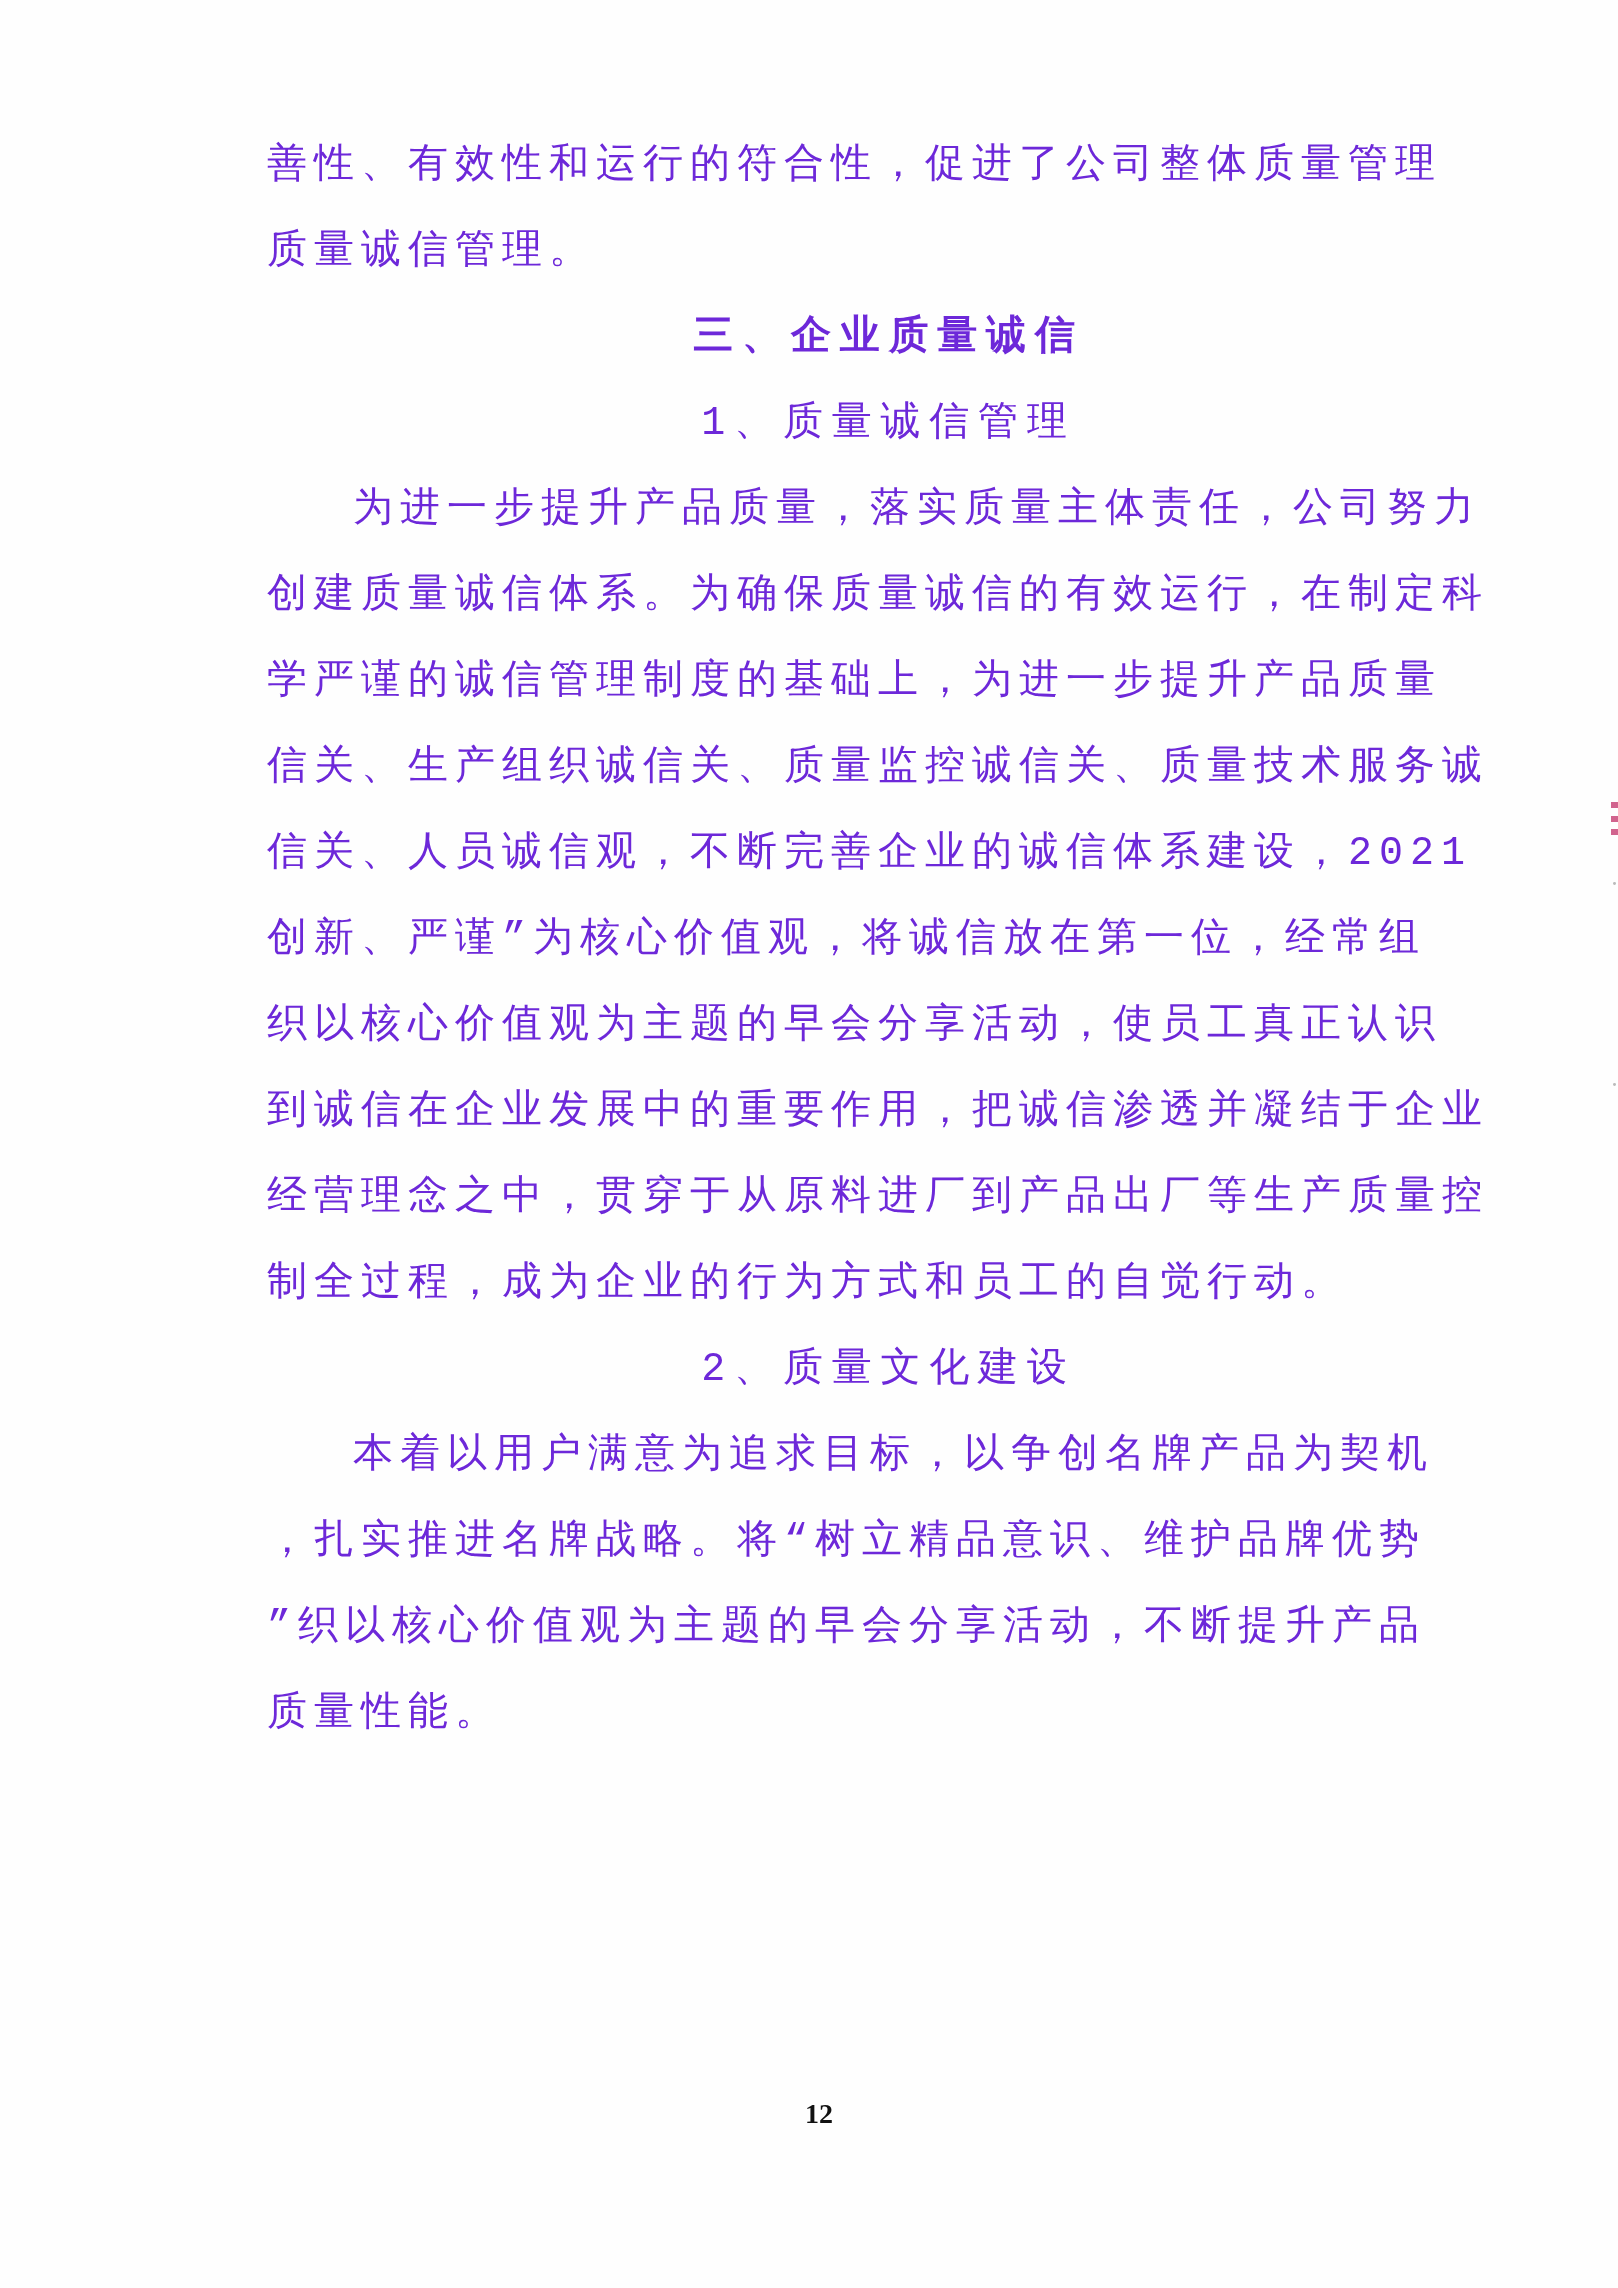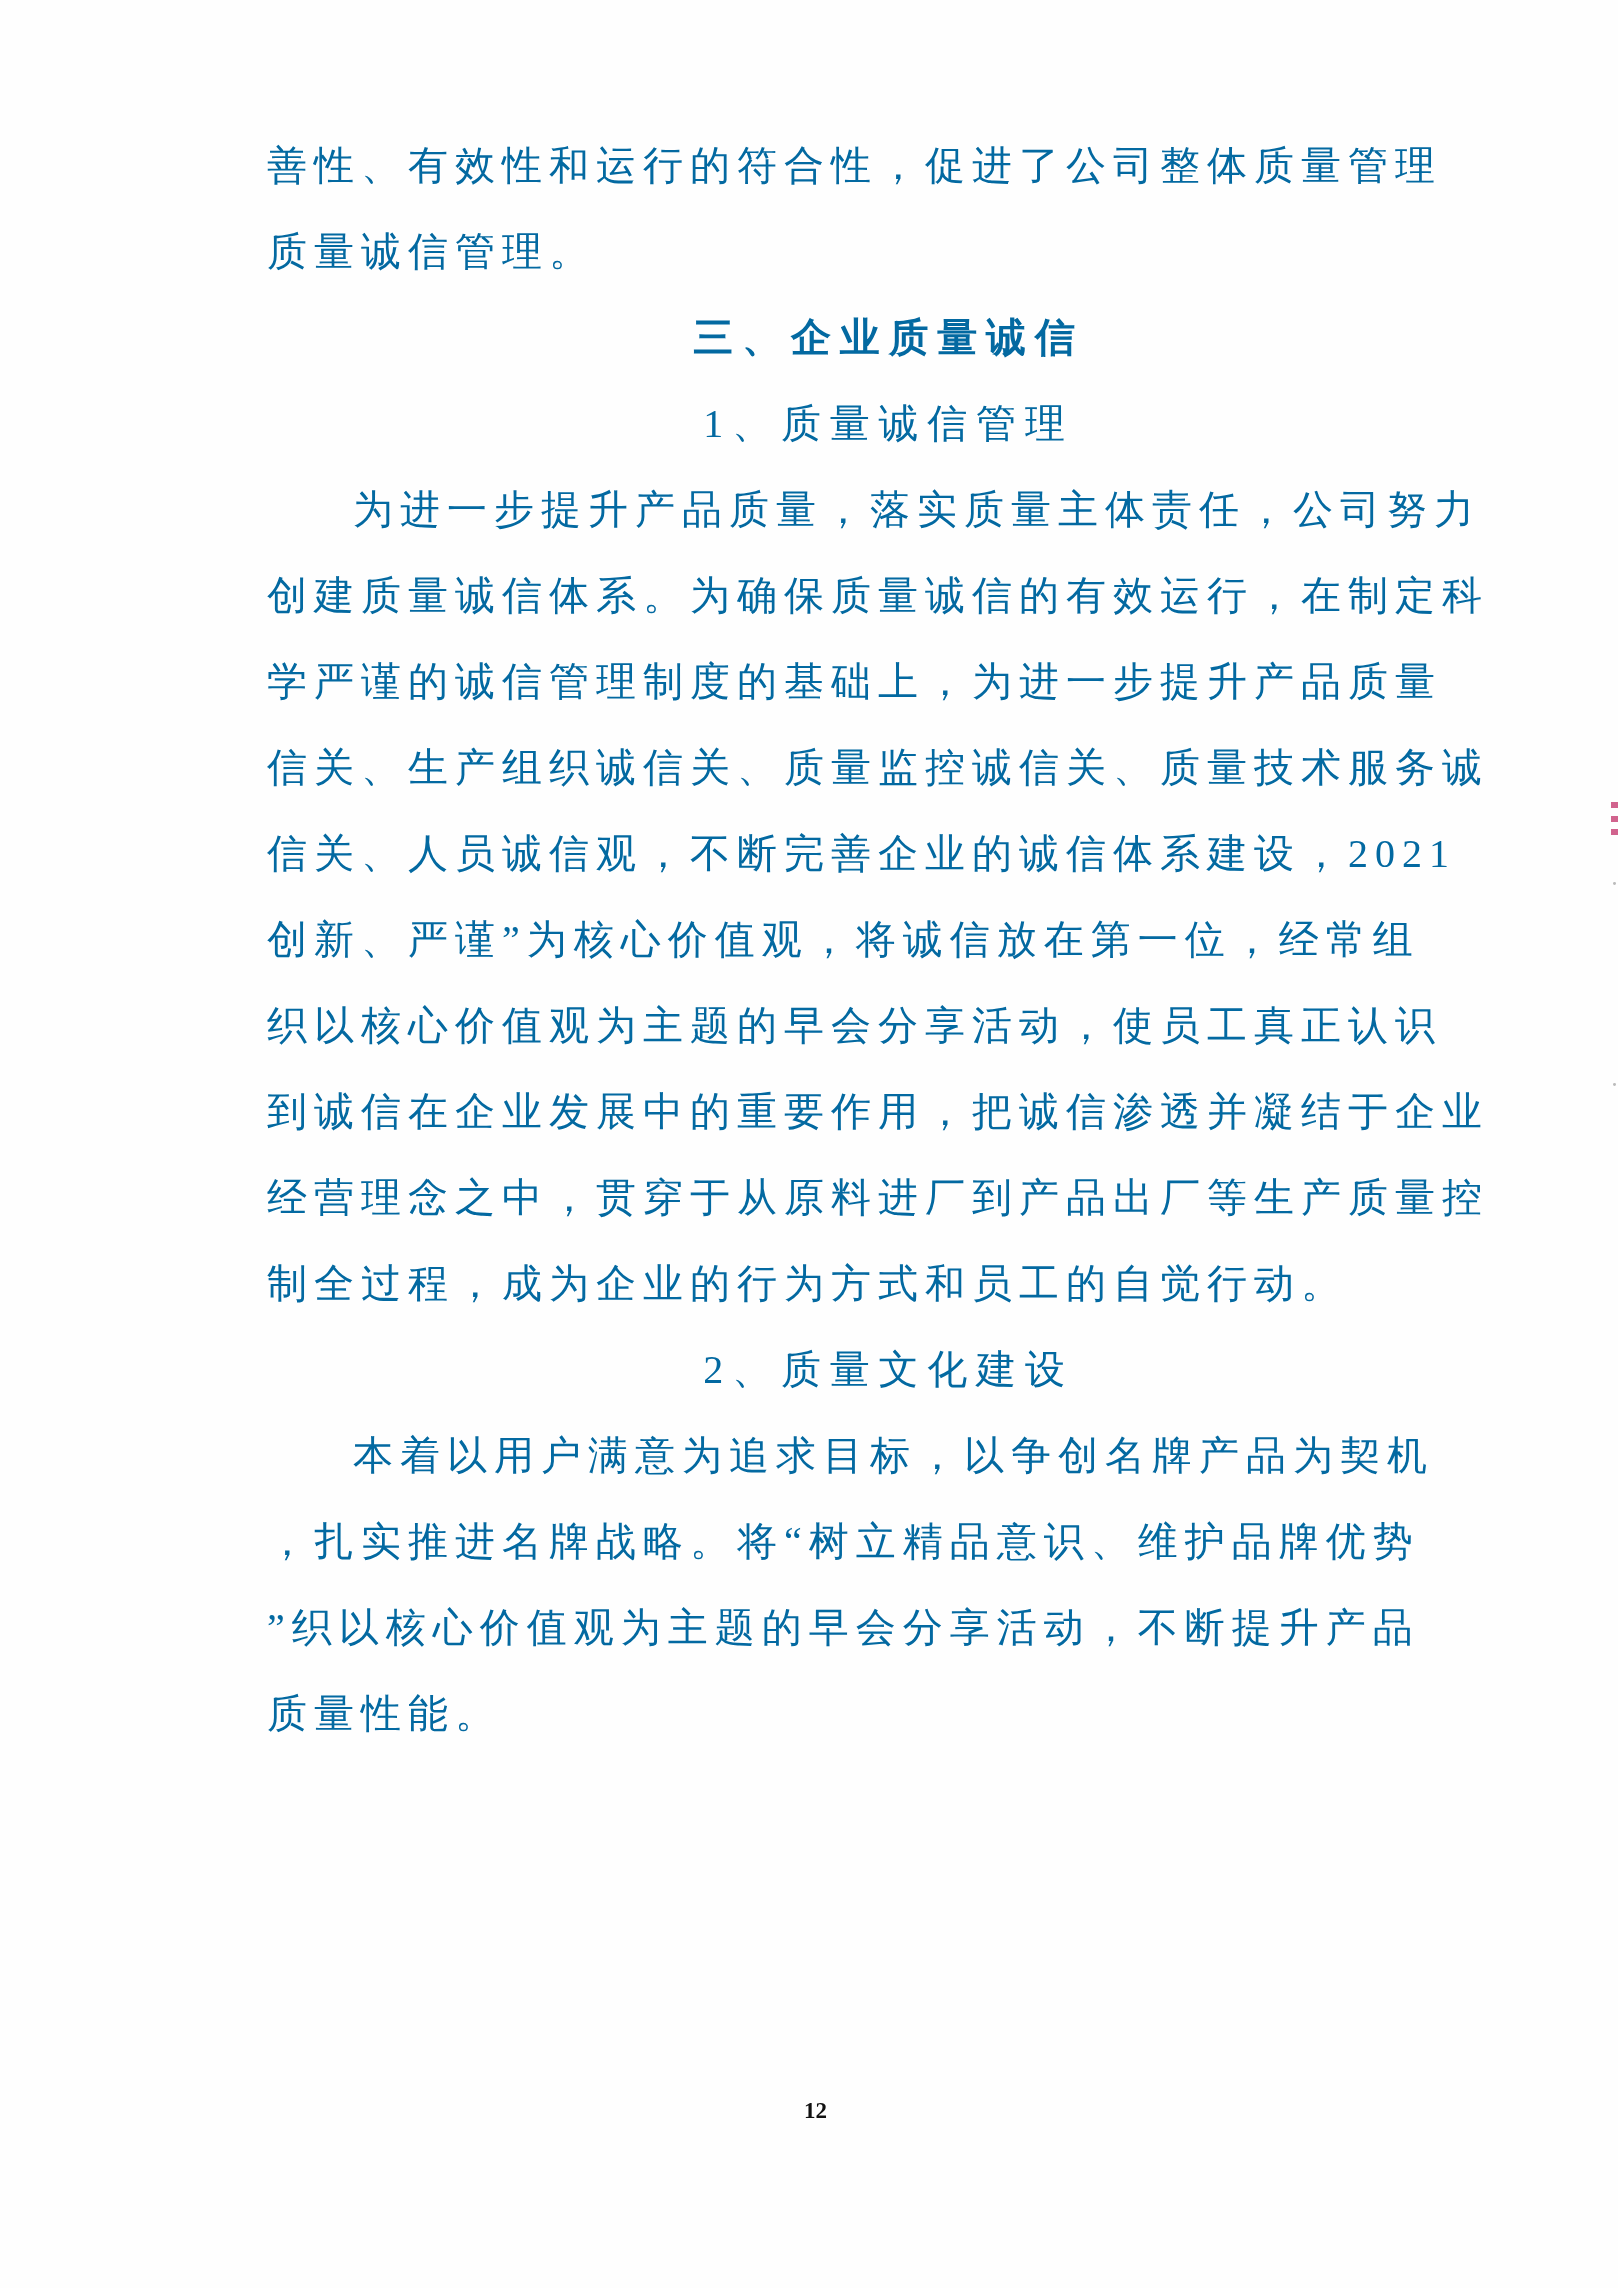--- a/index.html
+++ b/index.html
@@ -3,30 +3,30 @@
 <meta charset="utf-8">
 <style>
   html, body { margin: 0; padding: 0; background: #ffffff; }
   body { width: 1618px; height: 2289px; position: relative; overflow: hidden; }
   .page {
     position: absolute; left: 0; top: 0; width: 1618px; height: 2289px;
     background: #fefefe;
   }
   .body-text {
     position: absolute; left: 267px; top: 123px; width: 1157px;
-    font-family: Liberation Serif, serif;
-    font-size: 40px; line-height: 86px; color: #0369a1;
+    font-family: Liberation Mono, monospace;
+    font-size: 40px; line-height: 86px; color: #6d28d9;
   }
   .line { display: block; white-space: nowrap; height: 86px; letter-spacing: 7px; }
   .indent { padding-left: 86px; text-align: center; }
   .heading { font-weight: bold; letter-spacing: 8.8px; }
   .subheading { letter-spacing: 8.8px; }
   .page-number {
-    position: absolute; left: 804px; top: 2098px; width: 49px; text-align: left;
-    font-family: "Liberation Serif", serif; font-weight: bold; font-size: 23px; color: #111;
+    position: absolute; left: 784px; top: 2098px; width: 49px; text-align: right;
+    font-family: "Liberation Serif", serif; font-weight: bold; font-size: 28px; color: #111;
   }
   .seal-mark {
     position: absolute; left: 1611px; top: 802px; width: 6.9px; height: 41px;
     background: repeating-linear-gradient(to bottom, #c9487a 0 5.9px, transparent 5.9px 13.7px);
     opacity: 0.85;
   }
   .scan-dot { position: absolute; width: 2.9px; height: 2.9px; background: #bbb; border-radius: 50%; }
 </style>
 </head>
 <body>

